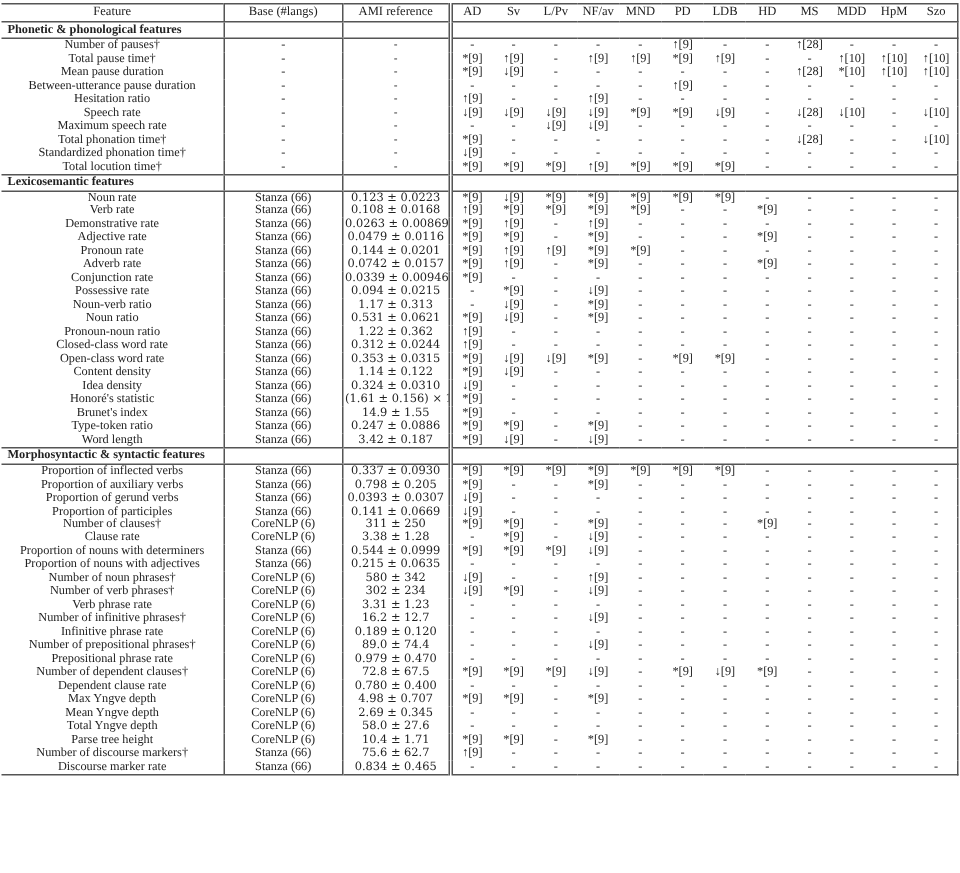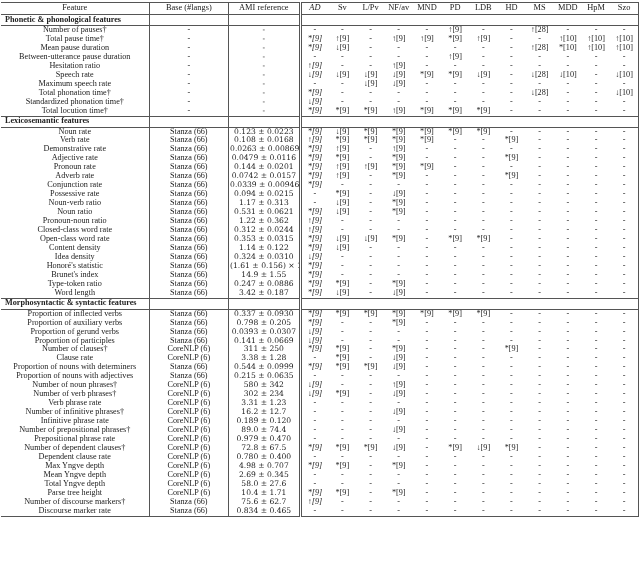--- a/index.html
+++ b/index.html
@@ -4,21 +4,21 @@
 <style>
   html, body { margin:0; padding:0; background:#ffffff; }
   body { width:640px; height:582px; overflow:hidden; font-family:"Liberation Serif", "DejaVu Serif", serif; color:#222; }
   table.feat { border-collapse:collapse; font-size:8.2px; line-height:8.95px; margin:2px 0 0 1px; width:638px; table-layout:fixed; }
   table.feat td, table.feat th { padding:0 1px; text-align:center; white-space:nowrap; overflow:hidden; font-weight:normal; }
   table.feat thead tr { border-top:1px solid #555; }
   table.feat thead th { border-bottom:1px solid #555; height:11px; font-size:8.4px; }
   col.c-feat { width:147px; } col.c-base { width:79px; } col.c-ami { width:71px; }
   col.c-res { width:28px; }
   .bl { border-left:1px solid #555; }
-  .dl { border-left:3px double #555;font-style:italic; }
+  .dl { border-left:3px double #555; }
   .br { border-right:1px solid #555; }
   tr.section td { font-weight:bold; border-top:1px solid #555; border-bottom:1px solid #555; height:10px; }
   tr.section td.sec-label { text-align:left; padding-left:4px; font-weight:bold;margin-left:18px; }
   tr.row td { height:8.95px; }
   tr.last td { border-bottom:1px solid #555; }
   .mono { font-family:"DejaVu Serif", serif; font-size:7.6px; }
 </style>
 </head>
 <body>
 

